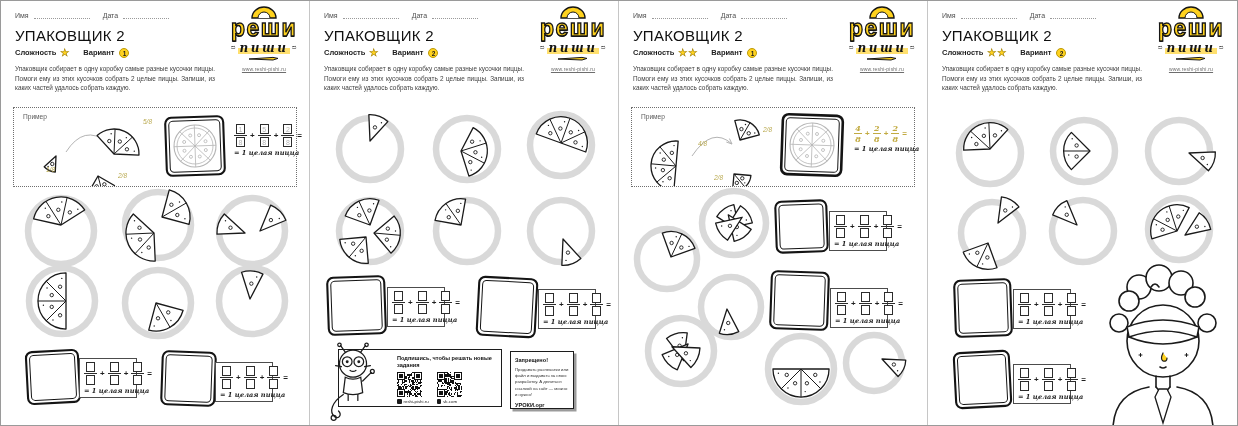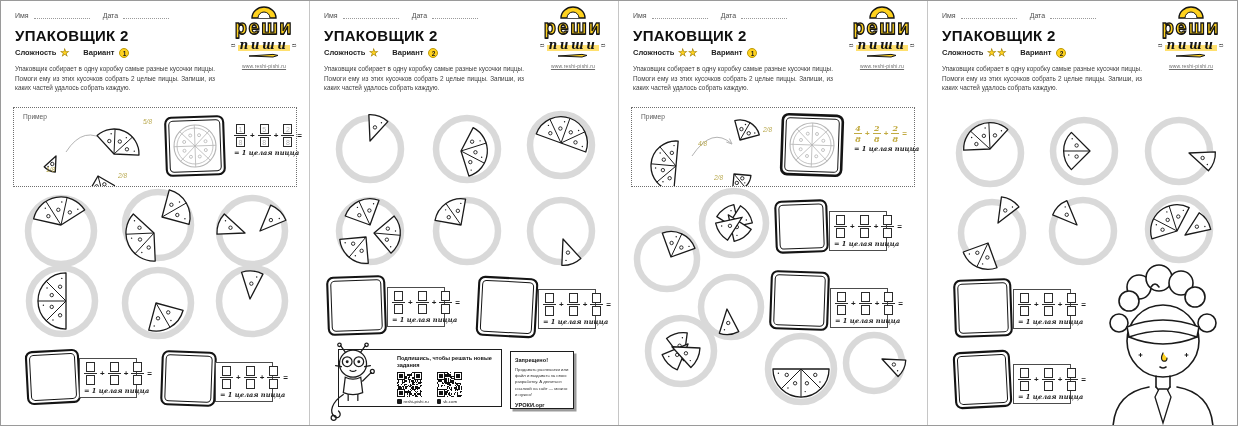--- a/index.html
+++ b/index.html
@@ -7,30 +7,30 @@
 body{font-family:"Liberation Sans","DejaVu Sans",sans-serif;-webkit-font-smoothing:antialiased}
 .canvas{position:relative;width:1238px;height:426px;background:#fff;border:1px solid #9a9a9a;display:flex;overflow:hidden}
 .page{position:relative;width:309px;height:100%;background:#fff;border-right:1px solid #c6c6c6;overflow:hidden}
 .page:last-child{border-right:none}
 .page-svg{position:absolute;left:0;top:0;width:309px;height:426px;pointer-events:none}
 
 .namedate{position:absolute;top:10px;left:14px;display:flex;align-items:flex-end;gap:5px;font-size:7px;color:#4f4f4f}
 .dotline{display:inline-block;border-bottom:1.6px dotted #9a9a9a;height:8px}
 .dl-name{width:56px;margin-right:8px}
 .dl-date{width:46px}
-.title{position:absolute;top:26px;left:14px;font-size:15px;font-weight:700;color:#0f0f0f;letter-spacing:.3px}
+.title{position:absolute;top:26px;left:14px;font-size:15px;font-weight:400;color:#0f0f0f;letter-spacing:.3px}
 .meta{position:absolute;top:47px;left:14px;font-size:7.5px;font-weight:700;color:#1d1d1d;display:flex;gap:3px}
 .meta .gap{width:8px}
 .star{color:#ffd21e;font-size:10px;line-height:1;-webkit-text-stroke:.6px #a3820a;margin-left:1px}
 .vbadge{display:inline-flex;width:10px;height:10px;border-radius:50%;background:#ffd21e;border:1px solid #bd9a06;font-size:6.5px;font-weight:800;color:#1d1d1d;align-items:center;justify-content:center;margin-left:2px}
 .instr{position:absolute;top:63px;left:14px;width:200px;font-size:6.4px;line-height:1.5;color:#3e3e3e;text-align:justify}
 
 .logo{position:absolute;top:5px;left:224px;width:78px;display:flex;flex-direction:column;align-items:center}
 .logo-cap{margin-bottom:-1px}
-.logo-word1{font-size:20px;font-weight:900;color:#ffd21e;-webkit-text-stroke:1.3px #161616;text-shadow:0 1px 0 #161616;letter-spacing:1.5px;line-height:.95}
+.logo-word1{font-size:23px;font-weight:900;color:#ffd21e;-webkit-text-stroke:1.3px #161616;text-shadow:0 1px 0 #161616;letter-spacing:1.5px;line-height:.95}
 .logo-row2{display:flex;align-items:center;gap:2px;margin-top:1px}
 .squig{font-size:8px;color:#1a1a1a;transform:rotate(-12deg)}
 .logo-word2{font-family:"DejaVu Serif",serif;font-style:italic;font-size:12px;font-weight:700;color:#161616;letter-spacing:2.5px;background:linear-gradient(transparent 48%,#ffe06e 48% 90%,transparent 90%);padding:0 2px}
 .logo-url{font-size:5px;color:#6d6d6d;text-decoration:underline;margin-top:4px;letter-spacing:.2px}
 
 .example{position:absolute;left:12px;top:106px;width:284px;height:80px;border:1.6px dotted #6f6f6f}
 .ex-label{position:absolute;left:9px;top:5px;font-size:6.6px;color:#5d5d5d}
 .ex-svg{position:absolute;left:0;top:0;width:100%;height:100%}
 .ex-eq{position:absolute;top:13px}
 

